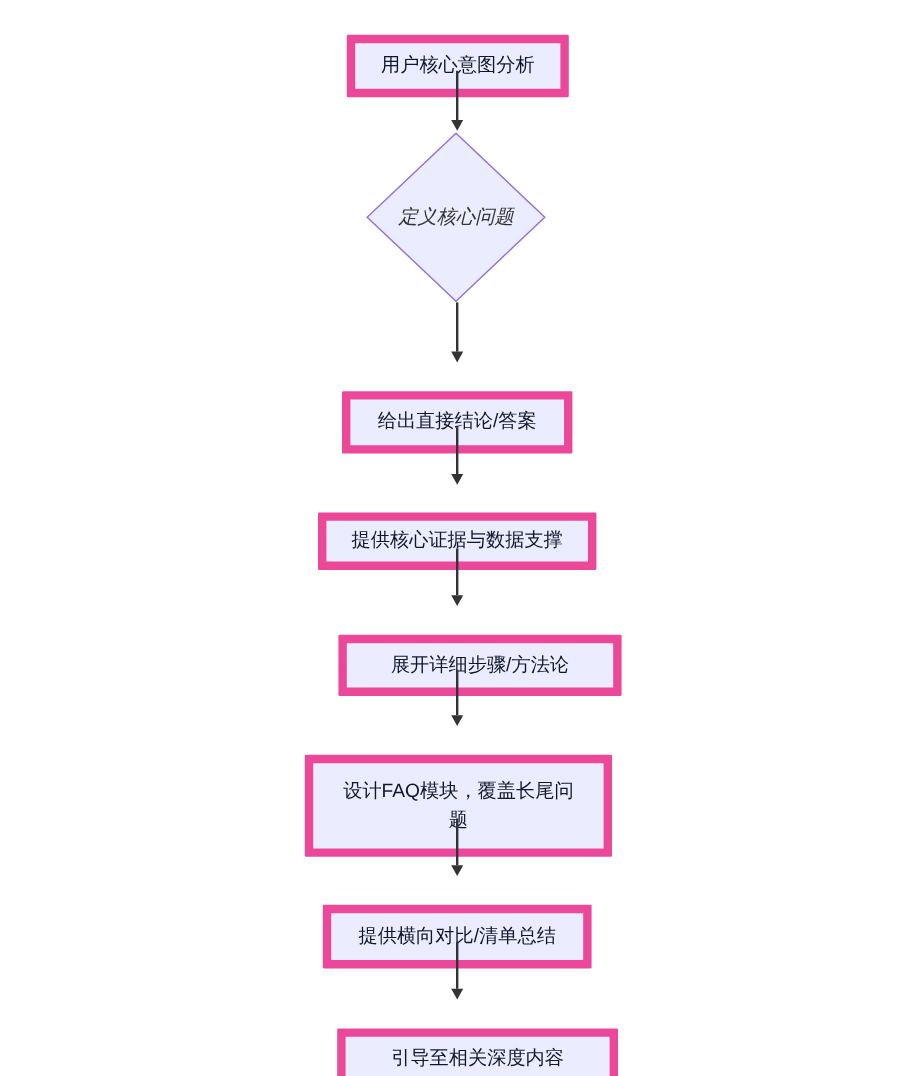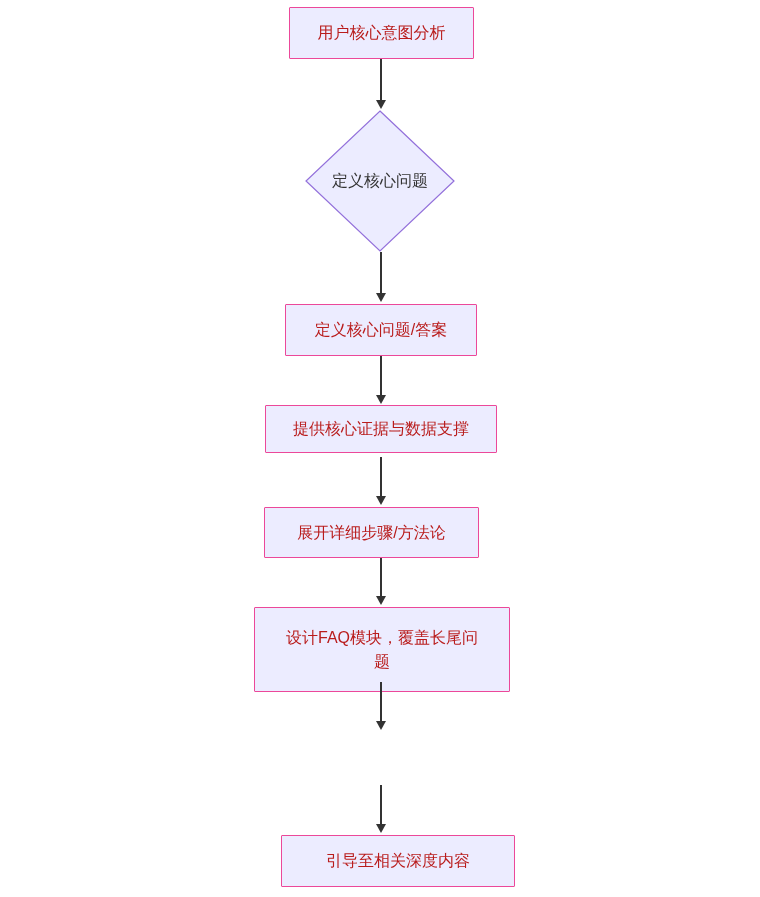--- a/index.html
+++ b/index.html
@@ -12,37 +12,38 @@
     width: 760px;
     height: 897px;
     background: #ffffff;
     font-family: "Liberation Sans", "DejaVu Sans", sans-serif;
     overflow: hidden;
   }
   
   .node {
     position: absolute;
     background: #ECECFF;
-    border: 1px solid #ec4899;
-    color: #b91c1c;
+    border: 7px solid #ec4899;
+    color: #0f172a;
     font-size: 16px;
     line-height: 1.45;
     display: flex;
     align-items: center;
     justify-content: center;
     text-align: center;
     box-sizing: border-box;
     border-radius: 1px;
+    margin-top: 22px;
   }
   .node .node-label { padding: 0 10px; }
 
   .node-a { left: 289px; top: 7px;   width: 185px; height: 52px; }
   .node-c { left: 285px; top: 304px; width: 192px; height: 52px; }
   .node-d { left: 265px; top: 405px; width: 232px; height: 48px; }
-  .node-e { left: 264px; top: 507px; width: 215px; height: 51px; align-items: center; }
+  .node-e { left: 282px; top: 507px; width: 236px; height: 51px; align-items: center; }
   .node-f { left: 254px; top: 607px; width: 256px; height: 85px; }
   .node-f .node-label { max-width: 205px; }
   .node-g { left: 269px; top: 732px; width: 224px; height: 53px; }
   .node-h { left: 281px; top: 835px; width: 234px; height: 52px; }
 
   
   .decision {
     position: absolute;
     left: 305px; top: 110px;
     width: 150px; height: 142px;
@@ -50,20 +51,21 @@
   .decision svg { position: absolute; left: 0; top: 0; display: block; }
   .decision .node-label {
     position: absolute;
     inset: 0;
     display: flex;
     align-items: center;
     justify-content: center;
     color: #333333;
     font-size: 16px;
     text-align: center;
+    font-style: italic;
   }
 
   
   .edge {
     position: absolute;
     left: 376px;
     width: 10px;
     display: flex;
     flex-direction: column;
     align-items: center;
@@ -108,21 +110,21 @@
     </svg>
     <span class="node-label">定义核心问题</span>
   </div>
 
   <div class="edge edge-2">
     <div class="edge-line"></div>
     <div class="edge-head"></div>
   </div>
 
   <div class="node node-c">
-    <span class="node-label">定义核心问题/答案</span>
+    <span class="node-label">给出直接结论/答案</span>
   </div>
 
   <div class="edge edge-3">
     <div class="edge-line"></div>
     <div class="edge-head"></div>
   </div>
 
   <div class="node node-d">
     <span class="node-label">提供核心证据与数据支撑</span>
   </div>
@@ -143,20 +145,23 @@
 
   <div class="node node-f">
     <span class="node-label">设计FAQ模块，覆盖长尾问题</span>
   </div>
 
   <div class="edge edge-6">
     <div class="edge-line"></div>
     <div class="edge-head"></div>
   </div>
 
+  <div class="node node-g">
+    <span class="node-label">提供横向对比/清单总结</span>
+  </div>
 
   <div class="edge edge-7">
     <div class="edge-line"></div>
     <div class="edge-head"></div>
   </div>
 
   <div class="node node-h">
     <span class="node-label">引导至相关深度内容</span>
   </div>
 

